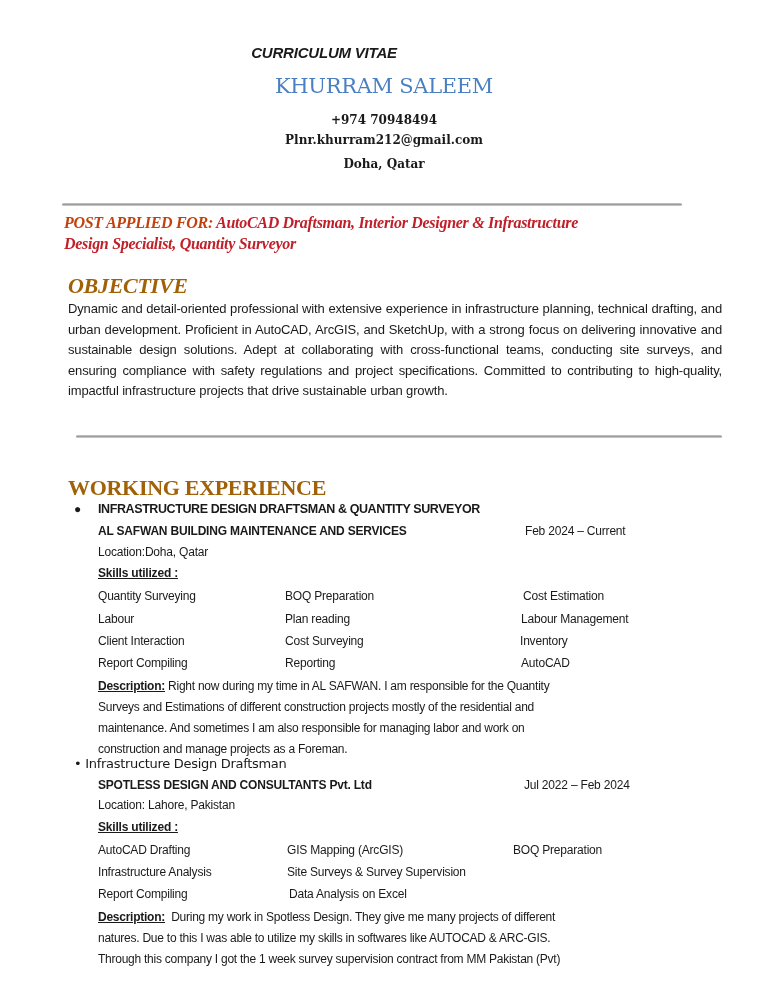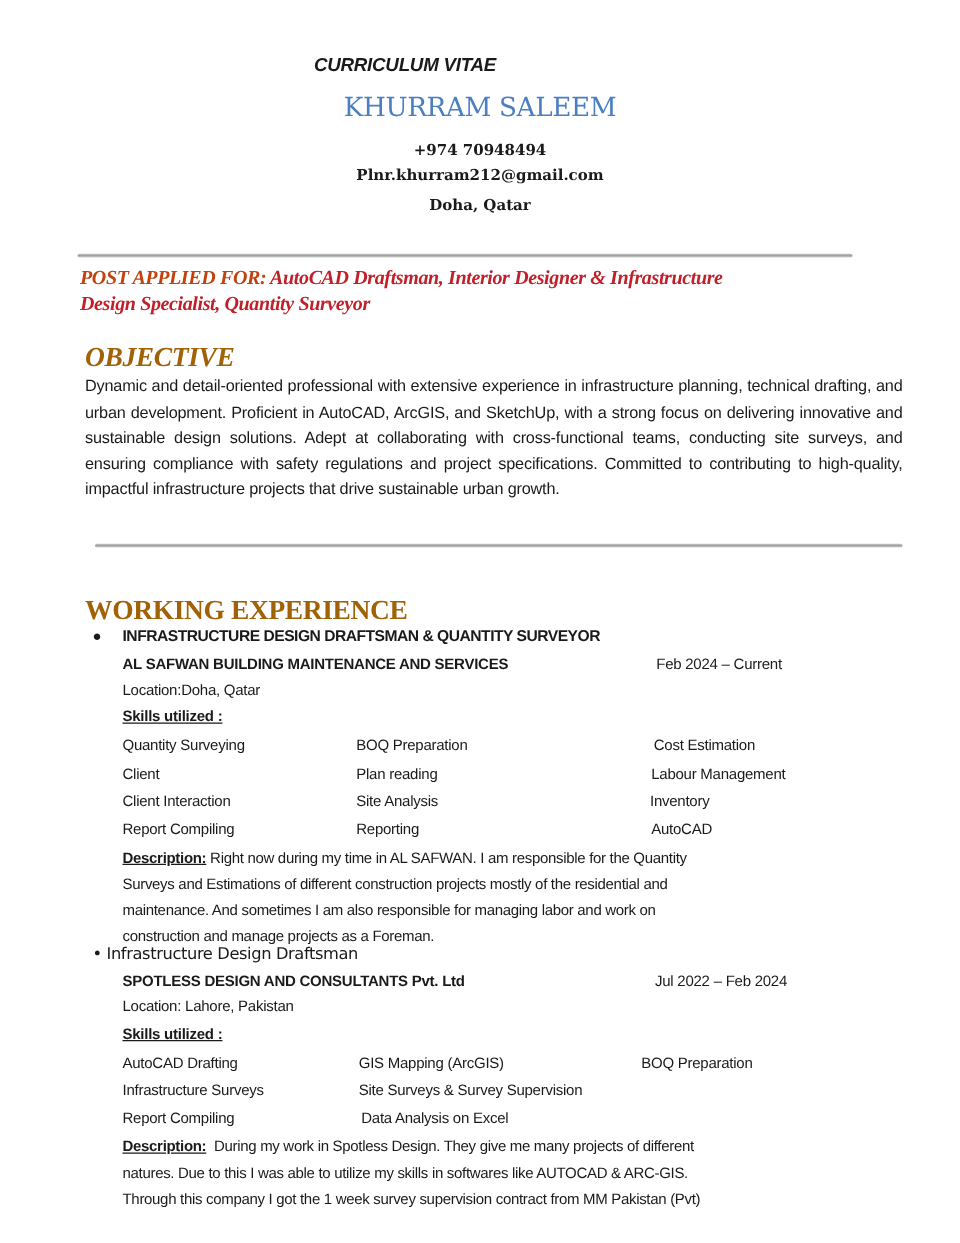--- a/index.html
+++ b/index.html
@@ -52,25 +52,25 @@
 <div class="abs bullet" style="top:502px;left:74px;">●</div>
 <div class="abs job-title" style="top:502px;left:98px;">INFRASTRUCTURE DESIGN DRAFTSMAN &amp; QUANTITY SURVEYOR</div>
 <div class="abs row bold" style="top:524px;left:98px;">AL SAFWAN BUILDING MAINTENANCE AND SERVICES</div>
 <div class="abs row" style="top:524px;left:525px;">Feb 2024 – Current</div>
 <div class="abs row" style="top:545px;left:98px;">Location:Doha, Qatar</div>
 <div class="abs row ul" style="top:566px;left:98px;">Skills utilized :</div>
 
 <div class="abs row" style="top:589px;left:98px;">Quantity Surveying</div>
 <div class="abs row" style="top:589px;left:285px;">BOQ Preparation</div>
 <div class="abs row" style="top:589px;left:523px;">Cost Estimation</div>
-<div class="abs row" style="top:612px;left:98px;">Client</div>
+<div class="abs row" style="top:612px;left:98px;">Labour</div>
 <div class="abs row" style="top:612px;left:285px;">Plan reading</div>
 <div class="abs row" style="top:612px;left:521px;">Labour Management</div>
 <div class="abs row" style="top:634px;left:98px;">Client Interaction</div>
-<div class="abs row" style="top:634px;left:285px;">Site Analysis</div>
+<div class="abs row" style="top:634px;left:285px;">Cost Surveying</div>
 <div class="abs row" style="top:634px;left:520px;">Inventory</div>
 <div class="abs row" style="top:656px;left:98px;">Report Compiling</div>
 <div class="abs row" style="top:656px;left:285px;">Reporting</div>
 <div class="abs row" style="top:656px;left:521px;">AutoCAD</div>
 
 <div class="abs desc" style="top:676px;left:98px;">
   <span class="ul">Description:</span><span> Right now during my time in AL SAFWAN. I am responsible for the Quantity</span><br>
   <span>Surveys and Estimations of different construction projects mostly of the residential and</span><br>
   <span>maintenance. And sometimes I am also responsible for managing labor and work on</span><br>
   <span>construction and manage projects as a Foreman.</span>
@@ -81,21 +81,21 @@
   <span>Infrastructure Design Draftsman</span>
 </div>
 <div class="abs row bold" style="top:778px;left:98px;">SPOTLESS DESIGN AND CONSULTANTS Pvt. Ltd</div>
 <div class="abs row" style="top:778px;left:524px;">Jul 2022 – Feb 2024</div>
 <div class="abs row" style="top:798px;left:98px;">Location: Lahore, Pakistan</div>
 <div class="abs row ul" style="top:820px;left:98px;">Skills utilized :</div>
 
 <div class="abs row" style="top:843px;left:98px;">AutoCAD Drafting</div>
 <div class="abs row" style="top:843px;left:287px;">GIS Mapping (ArcGIS)</div>
 <div class="abs row" style="top:843px;left:513px;">BOQ Preparation</div>
-<div class="abs row" style="top:865px;left:98px;">Infrastructure Surveys</div>
+<div class="abs row" style="top:865px;left:98px;">Infrastructure Analysis</div>
 <div class="abs row" style="top:865px;left:287px;">Site Surveys &amp; Survey Supervision</div>
 <div class="abs row" style="top:887px;left:98px;">Report Compiling</div>
 <div class="abs row" style="top:887px;left:289px;">Data Analysis on Excel</div>
 
 <div class="abs desc" style="top:907px;left:98px;width:560px;">
   <span class="ul">Description:</span><span style="white-space:pre;">  During my work in Spotless Design. They give me many projects of different</span><br>
   <span>natures. Due to this I was able to utilize my skills in softwares like  AUTOCAD &amp;  ARC-GIS.</span><br>
   <span>Through this company I got the 1 week survey supervision contract from MM Pakistan (Pvt)</span>
 </div>
 

